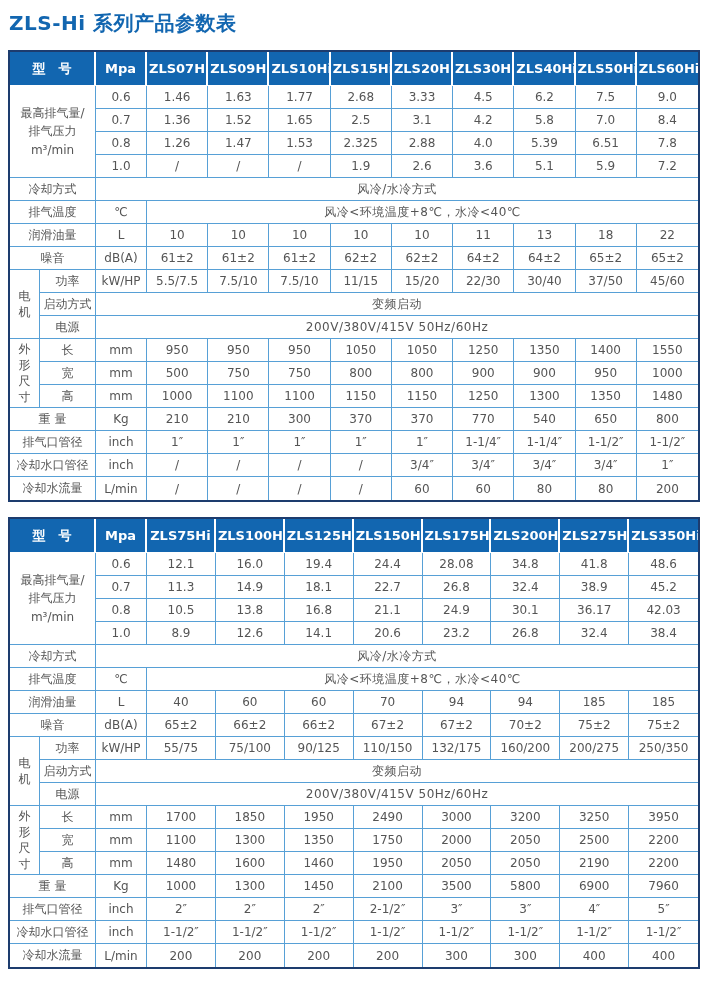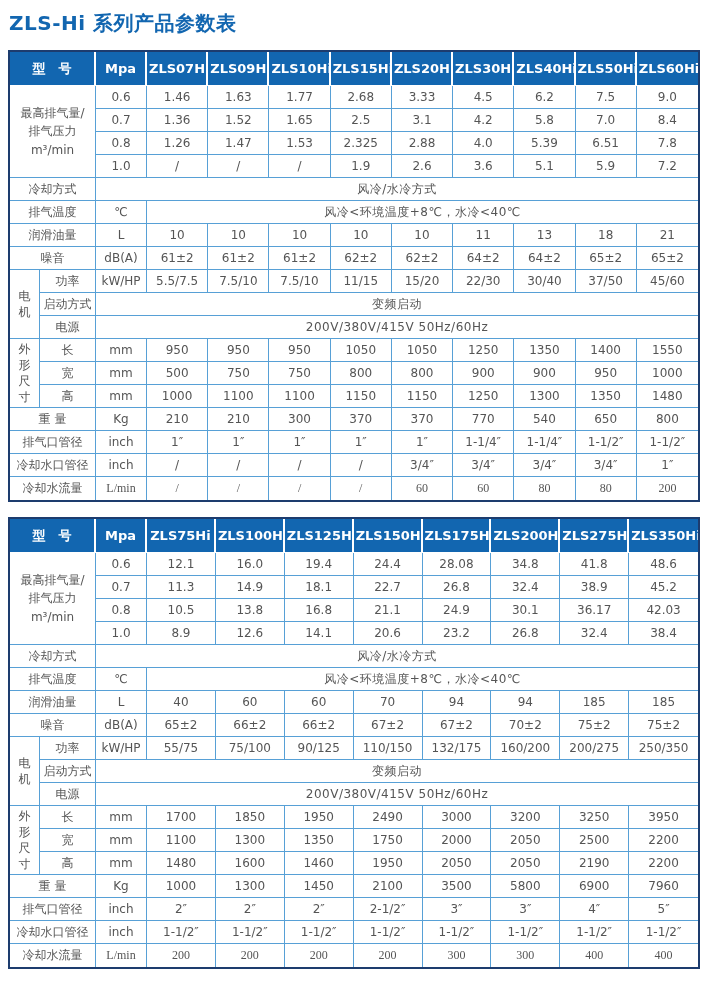--- a/index.html
+++ b/index.html
@@ -43,21 +43,21 @@
   table.spec th:last-child { border-right: none; margin-top: 32px; }
   table.spec td {
     height: 23px;
     font-size: 12px;
     color: #555555;
     background: #ffffff;
     border-right: 1px solid #57a0d6;
     border-bottom: 1px solid #57a0d6;
   }
   table.spec td:last-child { border-right: none; }
-  table.spec tr:last-child td { border-bottom: none; font-family: Liberation Serif, serif; }
+  table.spec tr:last-child td { border-bottom: none; }
   td.lbl {
     background: #e9f3fb;
     color: #333333;
     border-bottom: 1px solid #ffffff;
   }
   td.cap {
     text-align: left;
     padding-left: 9px;
     white-space: pre-line;
     line-height: 1.55;
@@ -160,21 +160,21 @@
             <td class="lbl" colspan="2">润滑油量</td>
             <td>L</td>
             <td>10</td>
             <td>10</td>
             <td>10</td>
             <td>10</td>
             <td>10</td>
             <td>11</td>
             <td>13</td>
             <td>18</td>
-            <td>21</td>
+            <td>22</td>
           </tr>
           <tr>
             <td class="lbl" colspan="2">噪音</td>
             <td>dB(A)</td>
             <td>61±2</td>
             <td>61±2</td>
             <td>61±2</td>
             <td>62±2</td>
             <td>62±2</td>
             <td>64±2</td>

